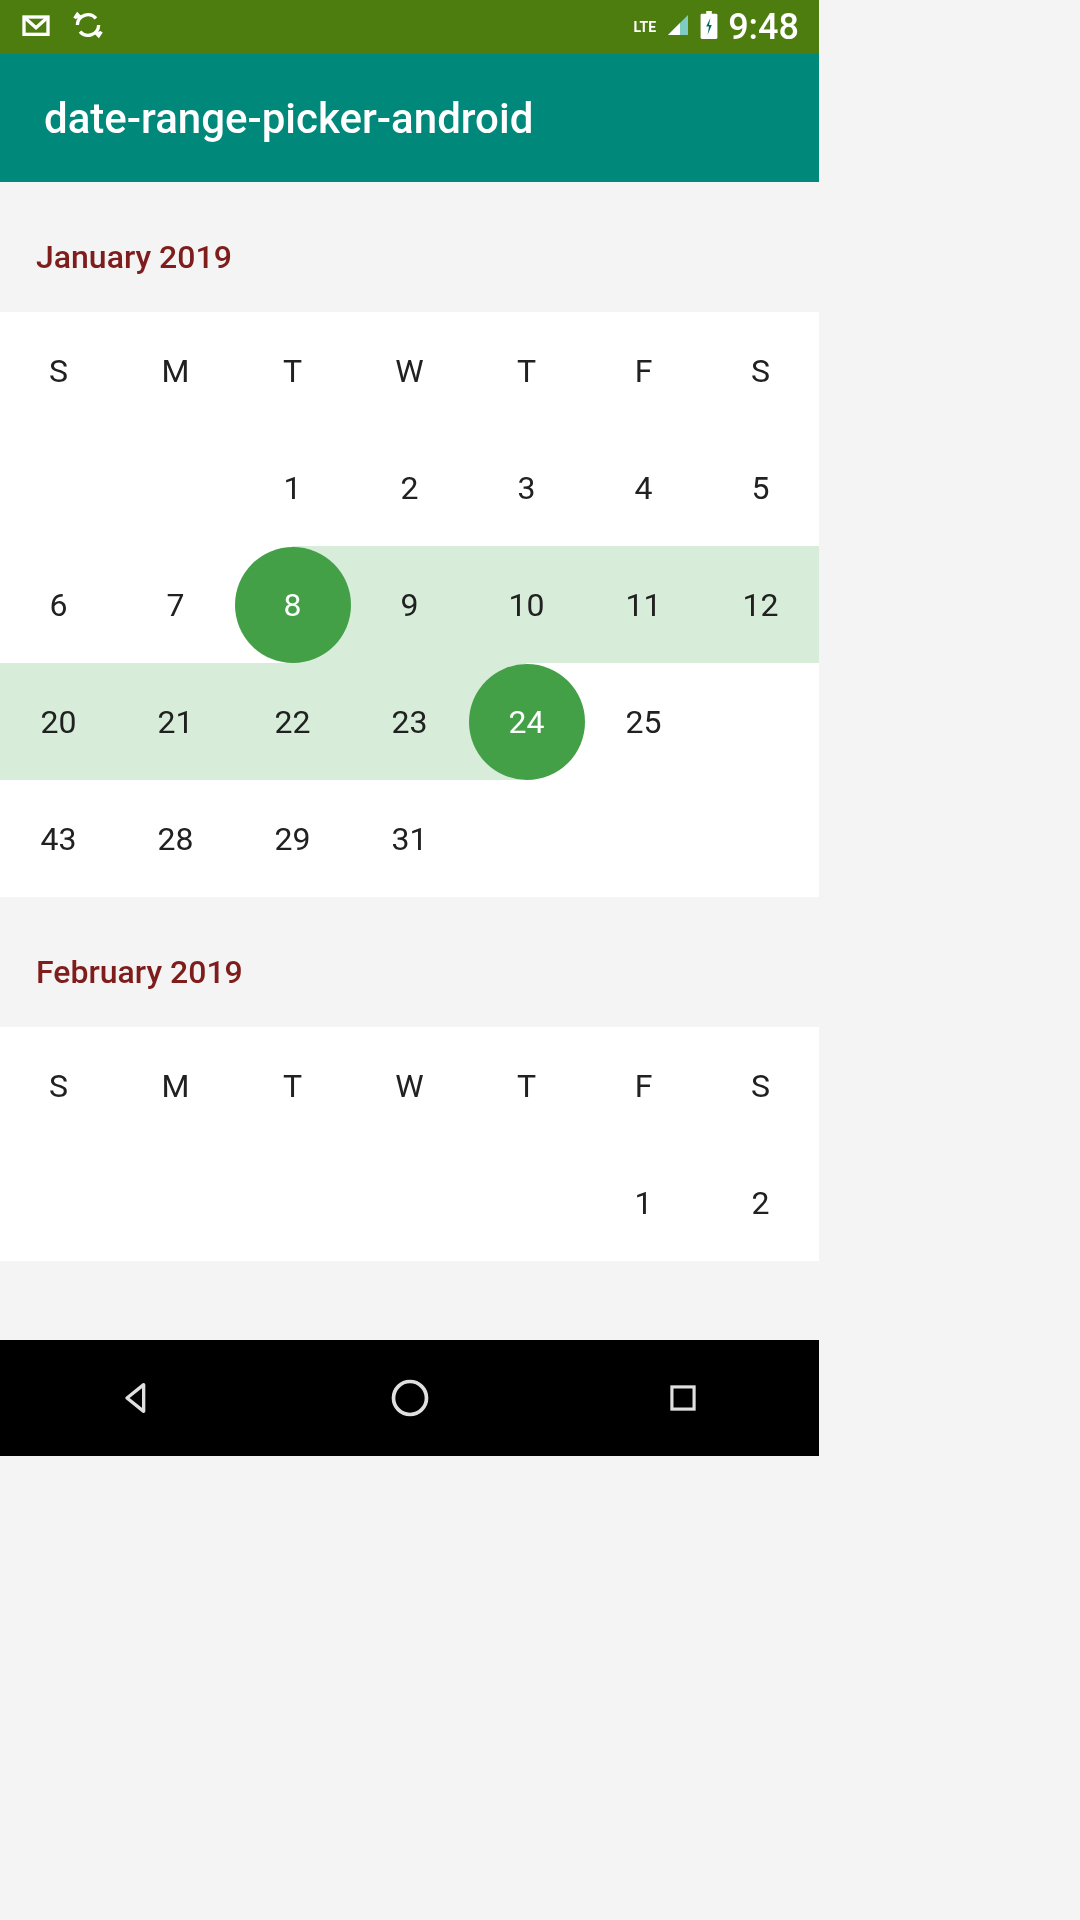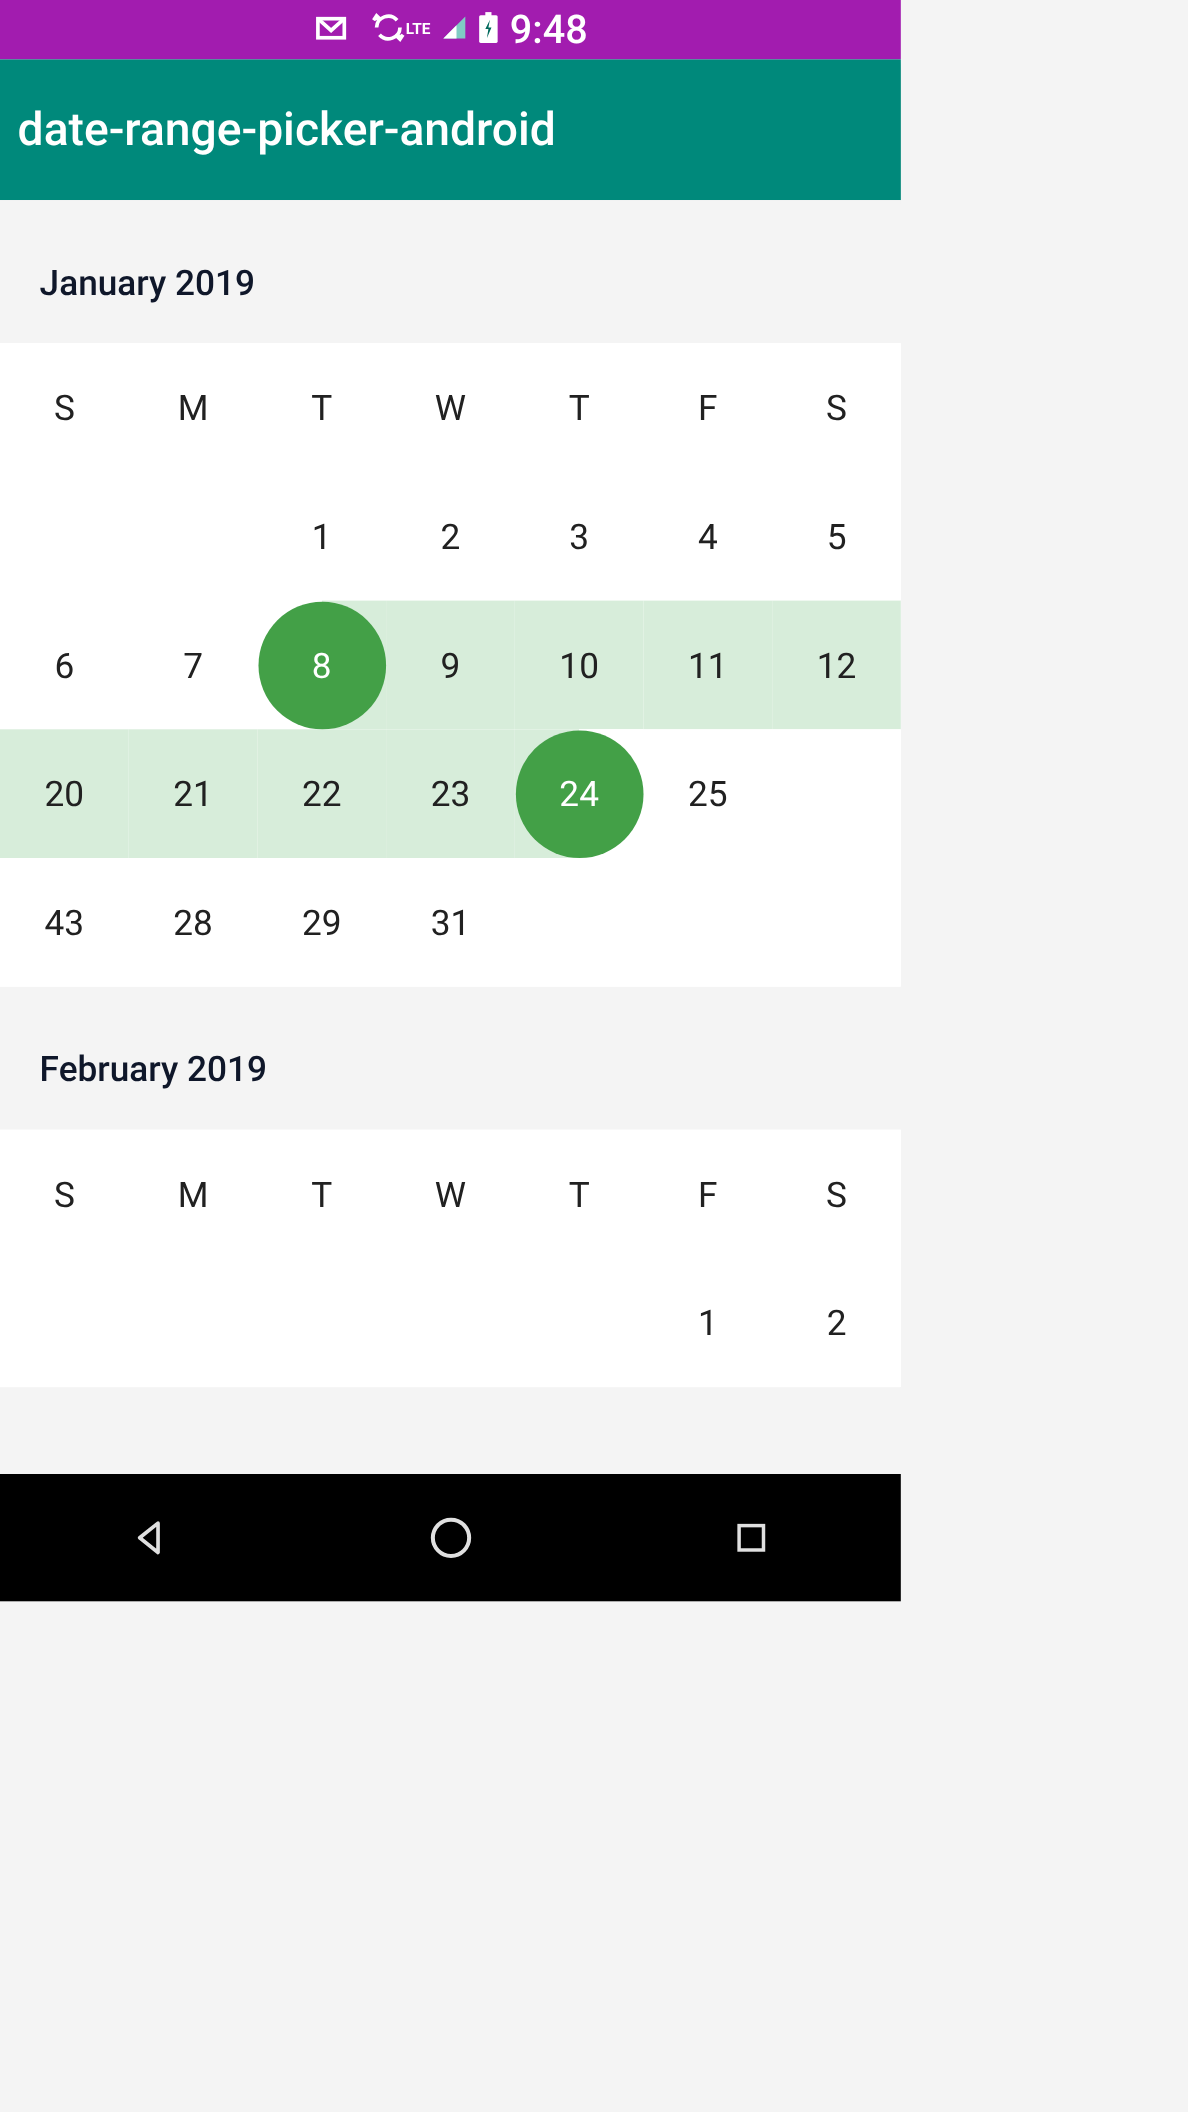--- a/index.html
+++ b/index.html
@@ -1,51 +1,51 @@
 <!DOCTYPE html>
 <html><head>
   <meta charset="utf-8">
   <style>
     * { margin: 0; padding: 0; box-sizing: border-box; font-family: Roboto, Arial, sans-serif; }
     body { width: 819px; height: 1456px; background: #f4f4f4; overflow: hidden; position: relative; }
     
     .status-bar {
       height: 54px;
-      background: #a21caf;
-      display: flex;
-      align-items: center;
-      justify-content: center;
+      background: #4d7c0f;
+      display: flex;
+      align-items: center;
+      justify-content: space-between;
       padding: 12px 20px;
       color: white;
     }
     .status-left { display: flex; align-items: center; gap: 20px; }
     .status-right { display: flex; align-items: center; gap: 10px; }
     .status-right .time { font-size: 36px; font-weight: 500; }
     
     .app-bar {
       height: 128px;
       background: #00897b;
       display: flex;
       align-items: center;
-      padding: 0 16px;
+      padding: 0 44px;
       box-shadow: 0 4px 4px rgba(0,0,0,0.2);
       text-align: right;
     }
     .app-title { color: white; font-size: 42px; font-weight: 500; }
     
     .calendar-scroll { background: #f4f4f4; }
     
     .month-header {
       height: 130px;
       display: flex;
       align-items: center;
       padding: 0 36px;
       background: #f4f4f4;
     }
-    .month-title { font-size: 32px; font-weight: 500; color: #0f172a; margin-top: 20px; }
+    .month-title { font-size: 32px; font-weight: 500; color: #7f1d1d; margin-top: 20px; }
     
     .grid-container { background: white; }
     
     .weekday-row {
       display: grid;
       grid-template-columns: repeat(7, 1fr);
       height: 117px;
       background: white;
     }
     .weekday-cell {

